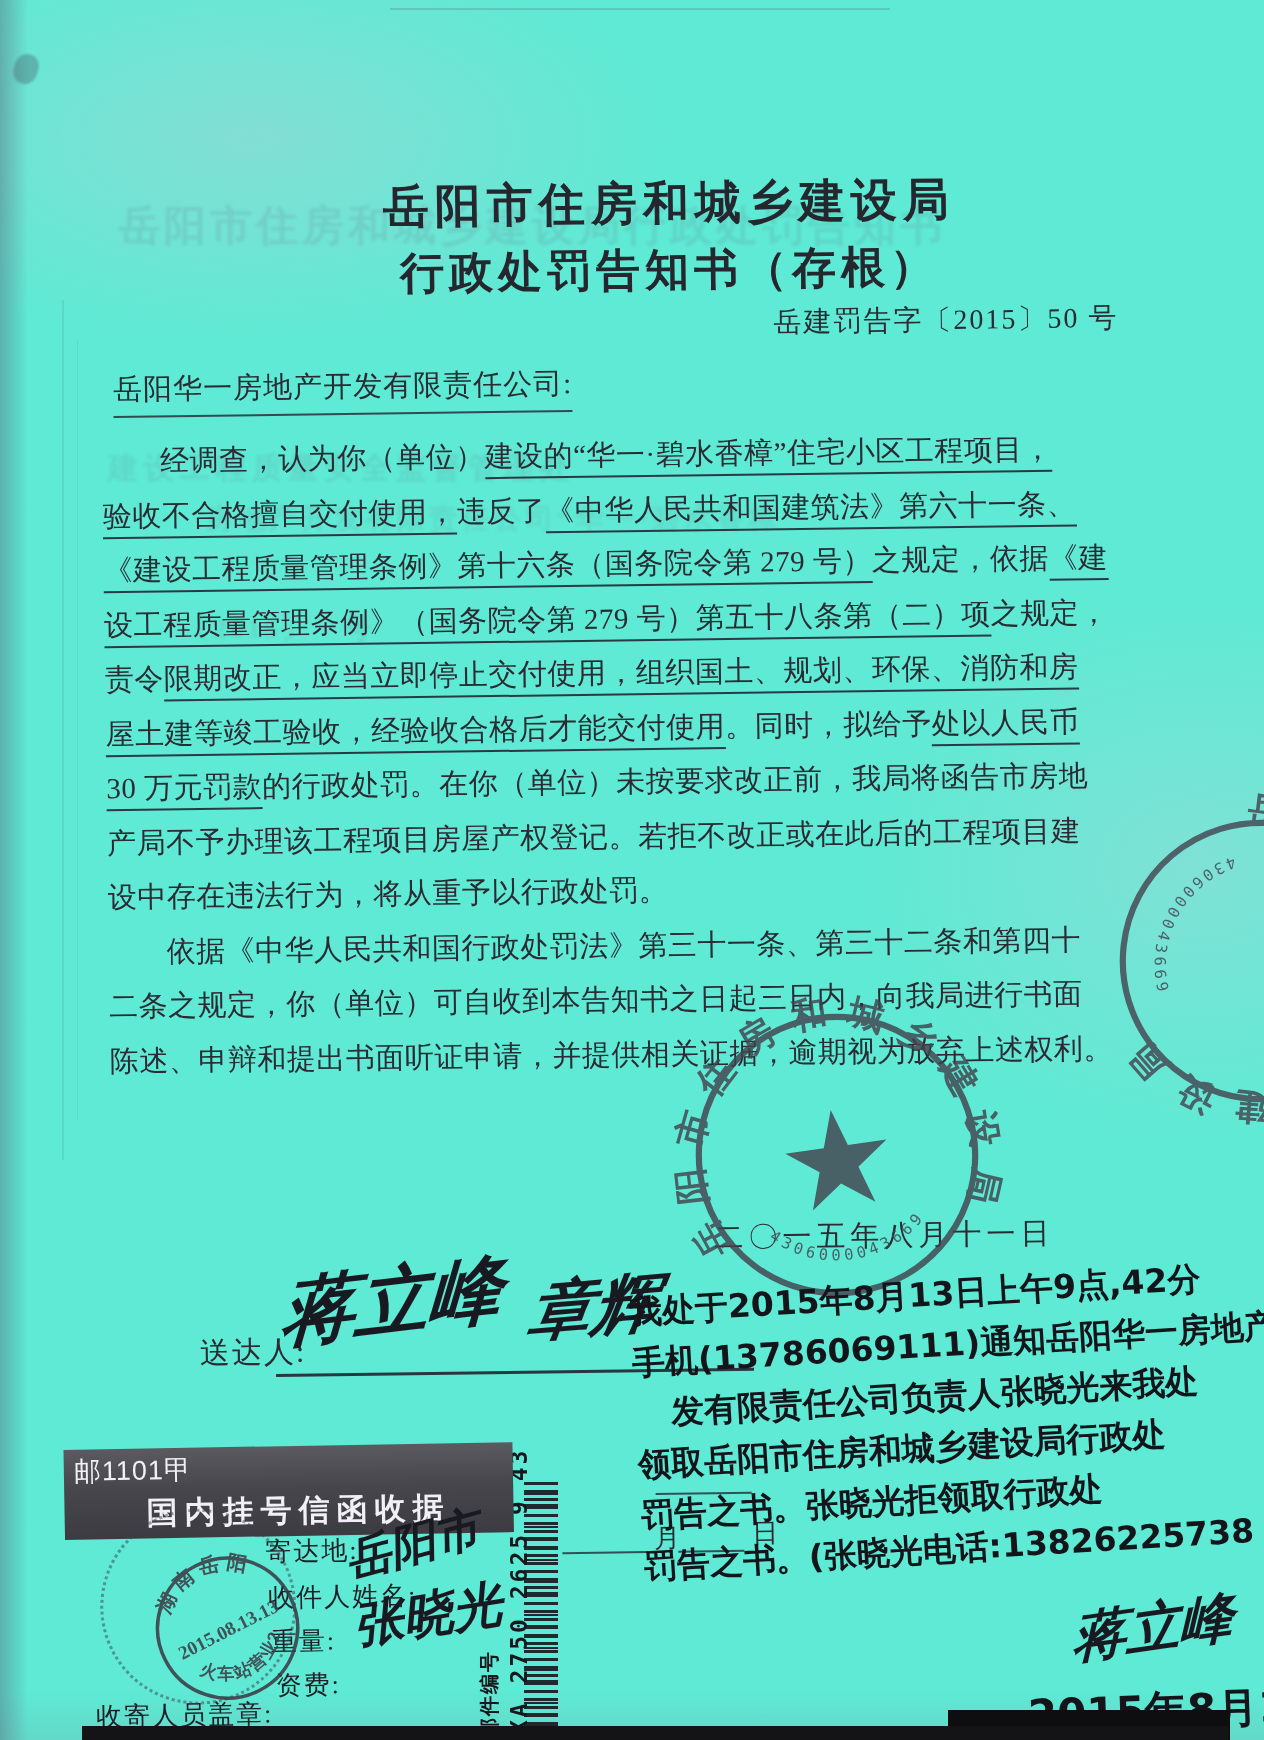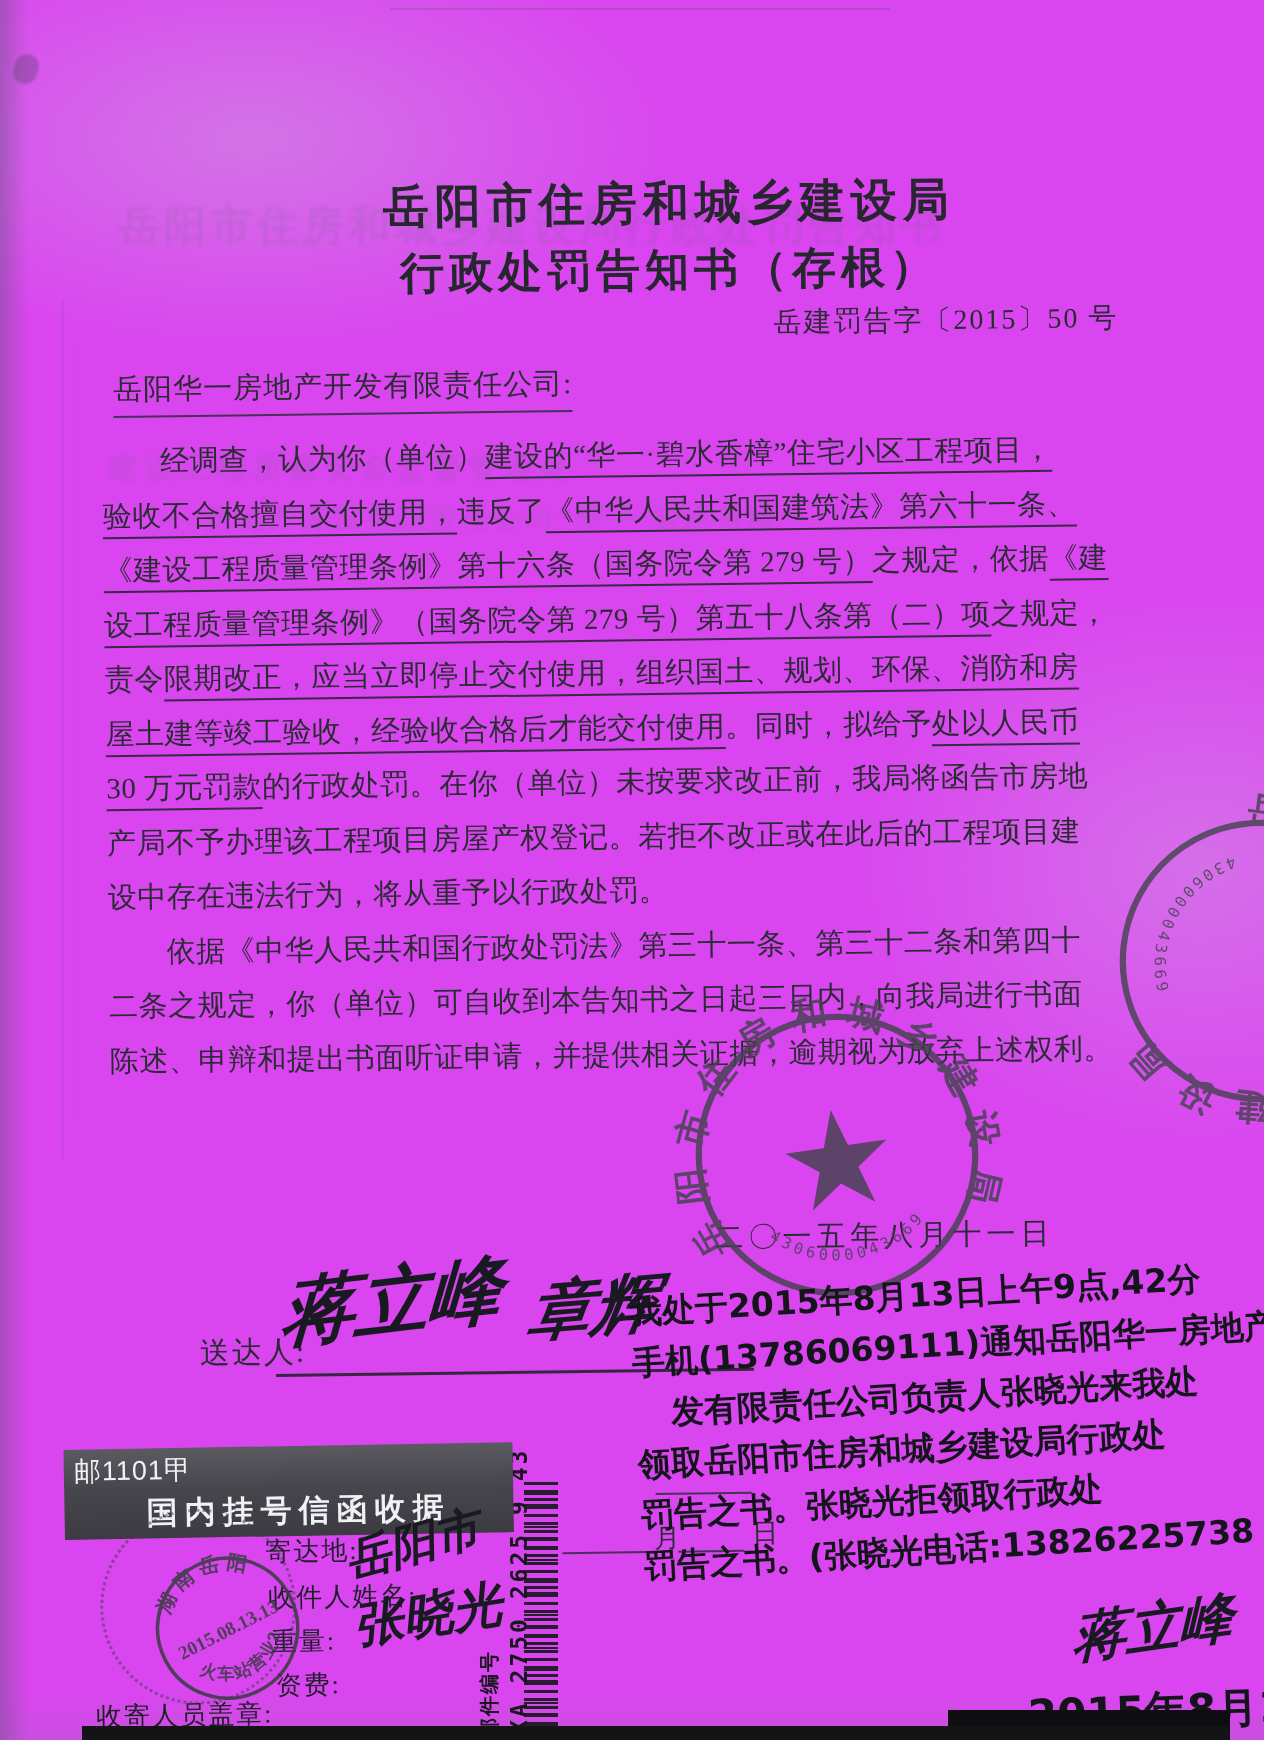--- a/index.html
+++ b/index.html
@@ -1,16 +1,16 @@
 <!DOCTYPE html>
 <html><head>
 <meta charset="utf-8">
 <style>
   html,body{margin:0;padding:0;background:#555;}
-  .page{position:relative;width:1264px;height:1740px;background:#d946ef;overflow:hidden;
+  .page{position:relative;width:1264px;height:1740px;background:#5eead4;overflow:hidden;
         font-family:"Liberation Serif",serif;color:#2b2b34;}
   .page:before{content:"";position:absolute;inset:0;
         background:radial-gradient(600px 300px at 20% 8%,rgba(200,200,215,.35),transparent 70%),
                    radial-gradient(500px 400px at 95% 50%,rgba(205,205,220,.30),transparent 70%);
         pointer-events:none;}
   .abs{position:absolute;}
   
   .edge-left{left:0;top:0;width:28px;height:1740px;background:linear-gradient(90deg,rgba(85,85,110,.38),rgba(85,85,110,0));}
   .edge-bottom-shade{left:0;top:1690px;width:1264px;height:50px;background:linear-gradient(180deg,rgba(120,120,140,0),rgba(120,120,140,.15));}
   .topline{left:390px;top:8px;width:500px;height:2px;background:rgba(80,80,100,.22);}

